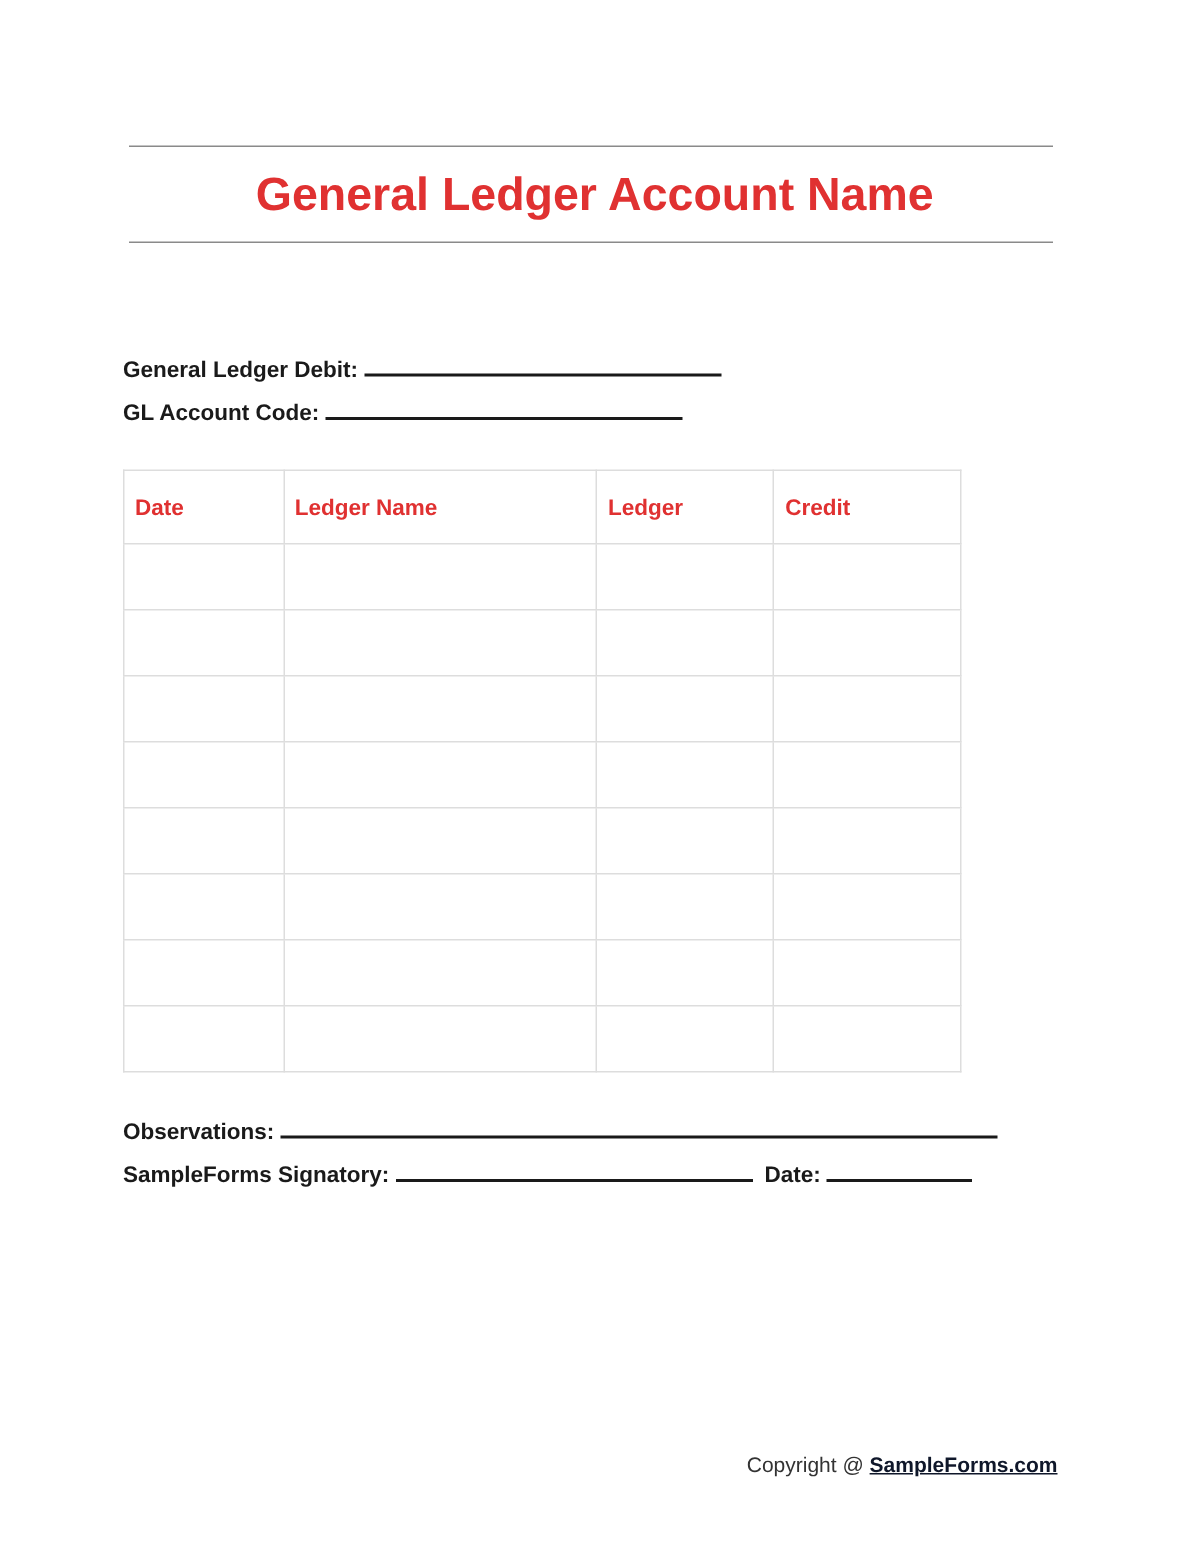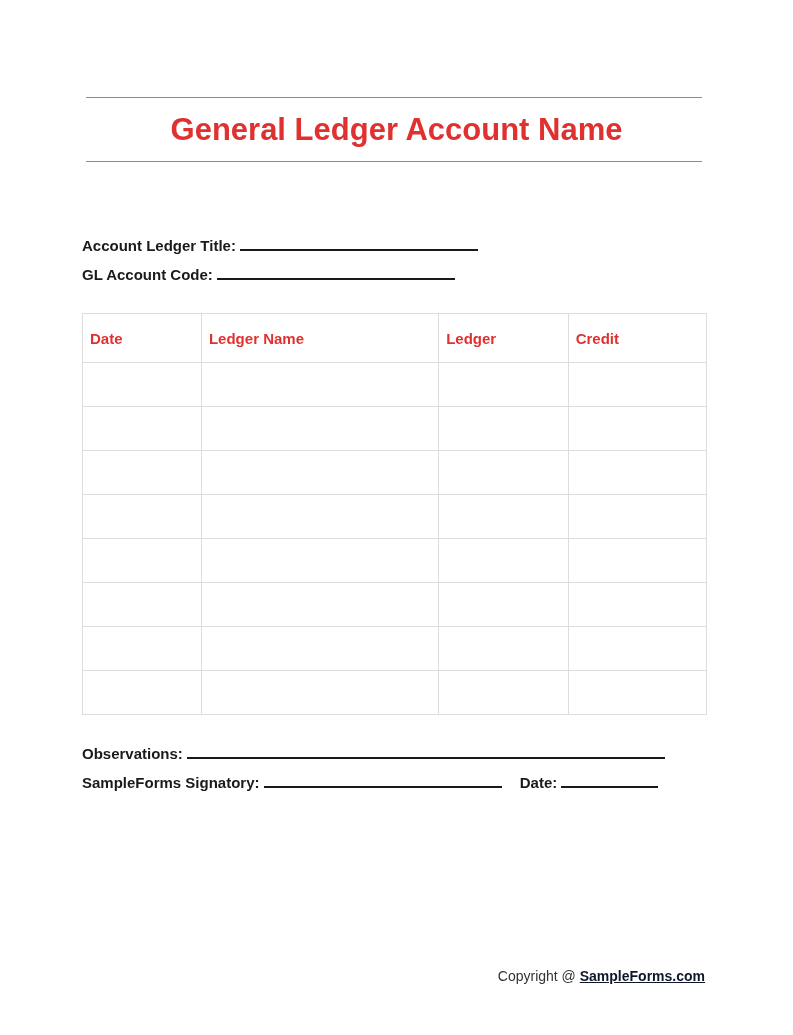--- a/index.html
+++ b/index.html
@@ -7,37 +7,37 @@
     .rule { position: absolute; left: 86px; width: 616px; height: 1px; background: #8a8a8a; }
     .rule.top { top: 97px; }
     .rule.bottom { top: 161px; }
     .title { position: absolute; top: 112px; left: 0; width: 793px; text-align: center; color: #e03131; font-weight: bold; font-size: 31px; letter-spacing: 0px; }
     .field { position: absolute; left: 82px; font-size: 15px; font-weight: bold; color: #1a1a1a; white-space: nowrap; }
     .field .blank { display: inline-block; border-bottom: 2px solid #1a1a1a; height: 14px; vertical-align: baseline; margin-left: 4px; }
     .f1 { top: 235px; }
     .f2 { top: 264px; }
     .f3 { top: 743px; text-align: center; }
     .f4 { top: 772px; }
-    table { position: absolute; left: 82px; top: 313px; border-collapse: collapse; width: 625px; }
+    table { position: absolute; left: 82px; top: 313px; border-collapse: collapse; width: 559px; }
     td, th { border: 1px solid #dddddd; padding: 0; }
     th { height: 48px; text-align: left; color: #e03131; font-size: 15px; font-weight: bold; padding-left: 7px; vertical-align: middle; }
     td { height: 43px; }
     .c1 { width: 117px; } .c2 { width: 243px; } .c3 { width: 127px; } .c4 { width: 137px; }
     .copyright { position: absolute; top: 968px; right: 88px; font-size: 14px; color: #333333; }
     .copyright a { color: #0f172a; font-weight: bold; text-decoration: underline; }
   </style>
 </head>
 <body>
 
 <div class="rule top"></div>
 <div class="title">General Ledger Account Name</div>
 <div class="rule bottom"></div>
 
 <div class="field f1">
-  <span>Account Ledger Title:</span><span class="blank" style="width:238px"></span>
+  <span>General Ledger Debit:</span><span class="blank" style="width:238px"></span>
 </div>
 <div class="field f2">
   <span>GL Account Code:</span><span class="blank" style="width:238px"></span>
 </div>
 
 <table>
   <thead>
     <tr>
       <th class="c1">Date</th>
       <th class="c2">Ledger Name</th>
@@ -95,18 +95,18 @@
         <td></td>
       </tr>
   </tbody>
 </table>
 
 <div class="field f3">
   <span>Observations:</span><span class="blank" style="width:478px"></span>
 </div>
 <div class="field f4">
   <span>SampleForms Signatory:</span><span class="blank" style="width:238px"></span>
-  <span style="margin-left:14px">Date:</span><span class="blank" style="width:97px"></span>
+  <span style="margin-left:4px">Date:</span><span class="blank" style="width:97px"></span>
 </div>
 
 <div class="copyright">
   <span>Copyright @ </span><a>SampleForms.com</a>
 </div>
 
 </body></html>

